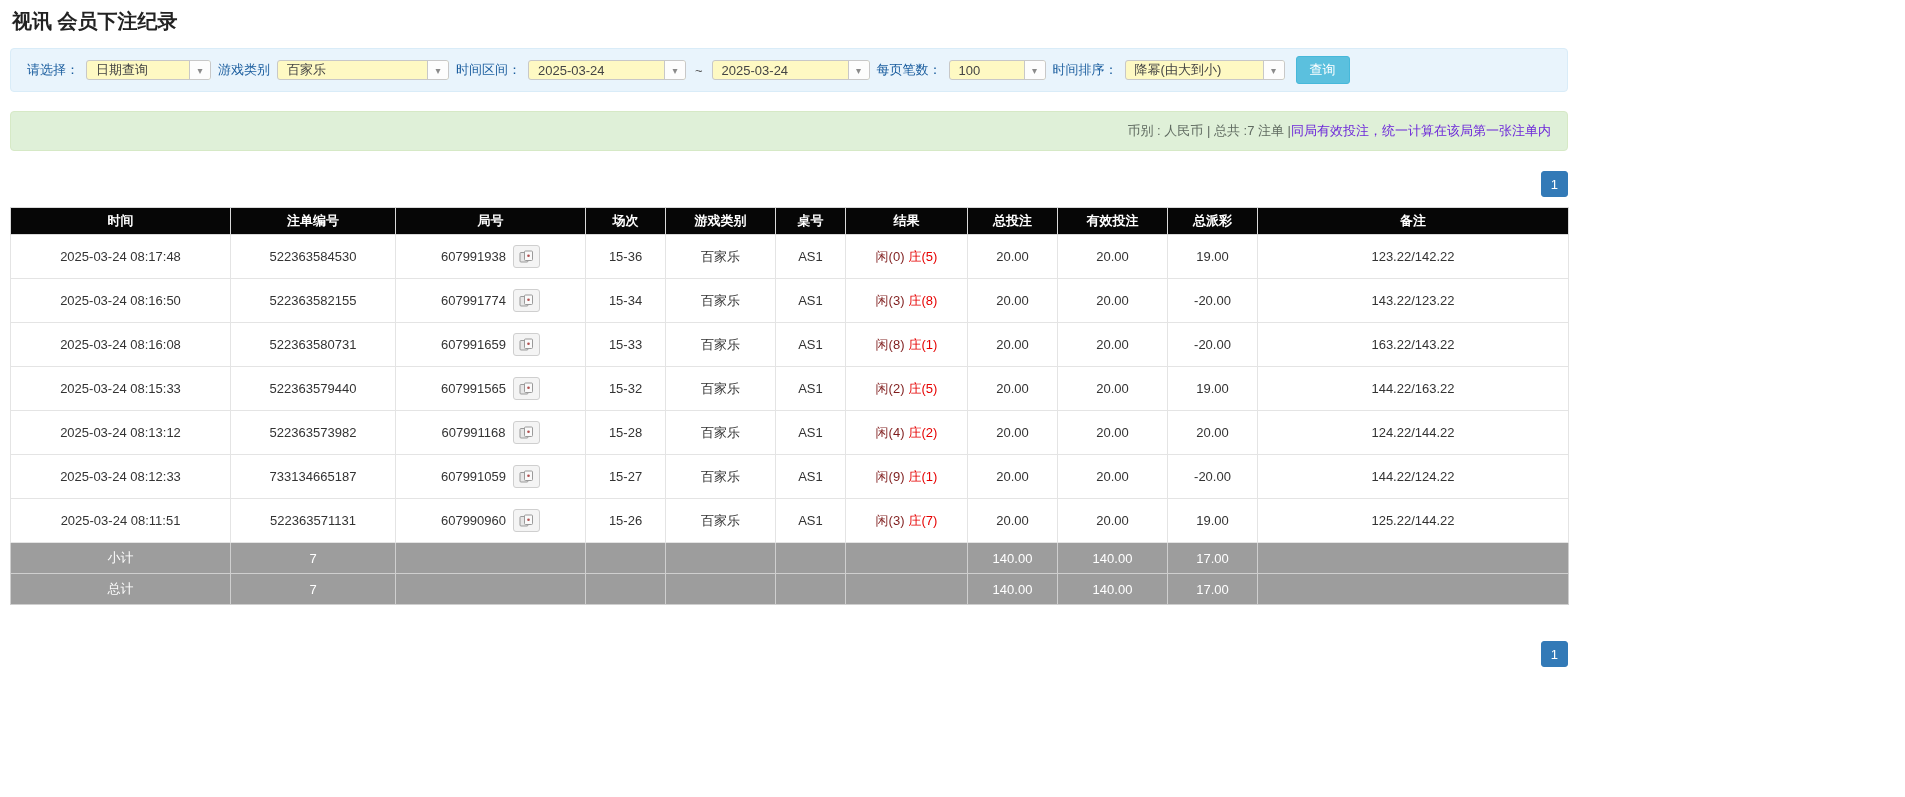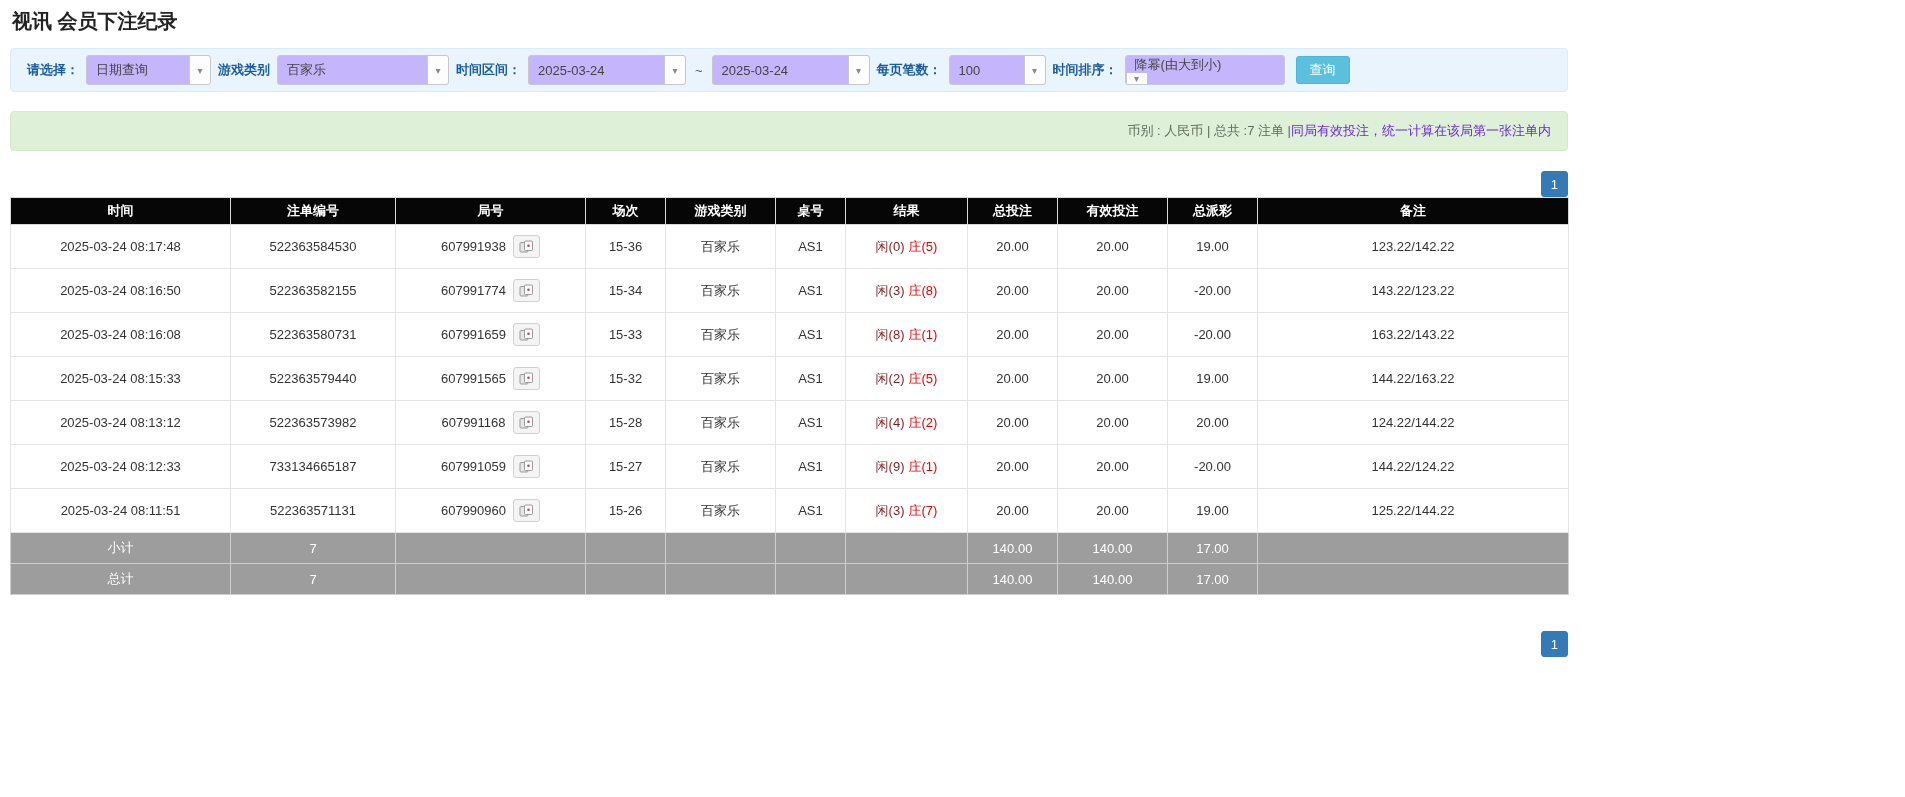--- a/index.html
+++ b/index.html
@@ -16,40 +16,40 @@
     font-size: 20px; font-weight: 700; color: #222;
     margin: 2px 0 13px 2px;
   }
 
   
   .filter-bar {
     background: #e9f4fc; border: 1px solid #d9ecf8; border-radius: 4px;
     height: 44px; display: flex; align-items: center; gap: 7px;
     padding: 0 16px; white-space: nowrap;
   }
-  .f-label { color: #1a5d9e; font-weight: bold; font-size: 13px; }
+  .f-label { color: #1a5d9e; font-weight: normal; font-size: 13px; }
   .select {
-    display: inline-flex; align-items: stretch; background: #c4b5fd;
-    border: 1px solid #c8c8c8; border-radius: 3px; height: 30px;
+    display: inline-flex; align-items: stretch; background: #fef9c3;
+    border: 1px solid #c8c8c8; border-radius: 3px; height: 20px;
     cursor: pointer; overflow: hidden; justify-content: flex-end;
   }
   .select .select-value {
     padding: 0 9px; display: flex; align-items: center; color: #444;
     flex: 1; overflow: hidden;
   }
   .select .caret-box {
     width: 21px; border-left: 1px solid #c8c8c8; background: #fdfdfd;
     display: flex; align-items: center; justify-content: center;
     color: #8a8a8a; font-size: 10px;
   }
   .w-type  { width: 125px; }
   .w-game  { width: 172px; }
   .w-date  { width: 158px; }
   .w-size  { width: 97px;  }
-  .w-sort  { width: 160px; flex-direction: column; }
+  .w-sort  { width: 160px; }
   .tilde { color: #555; padding: 0 2px; }
   .search-btn {
     background: #5bc0de; border: 1px solid #46b8da; color: #fff;
     border-radius: 3px; height: 28px; padding: 0 13px; font-size: 13px;
     cursor: pointer; margin-left: 4px;
     font-family: "Liberation Sans", "DejaVu Sans", sans-serif;
     text-align: center;
   }
 
   
@@ -68,20 +68,21 @@
   .page-btn {
     background: #337ab7; border: 1px solid #337ab7; color: #fff;
     border-radius: 3px; min-width: 27px; height: 26px; padding: 0 9px;
     font-size: 13px; cursor: pointer;
     font-family: "Liberation Sans", "DejaVu Sans", sans-serif;
   }
 
   
   table.records {
     width: 100%; border-collapse: collapse; table-layout: fixed;
+    margin-top: 10px;
   }
   table.records th {
     background: #060606; color: #fff; font-weight: bold; font-size: 13px;
     height: 27px; border: 1px solid #d9d9d9; text-align: center;
     padding: 0 4px;
   }
   table.records td {
     background: #fff; border: 1px solid #e4e4e4; text-align: center;
     height: 44px; font-size: 13px; color: #333; padding: 0 4px;
     overflow: hidden;

